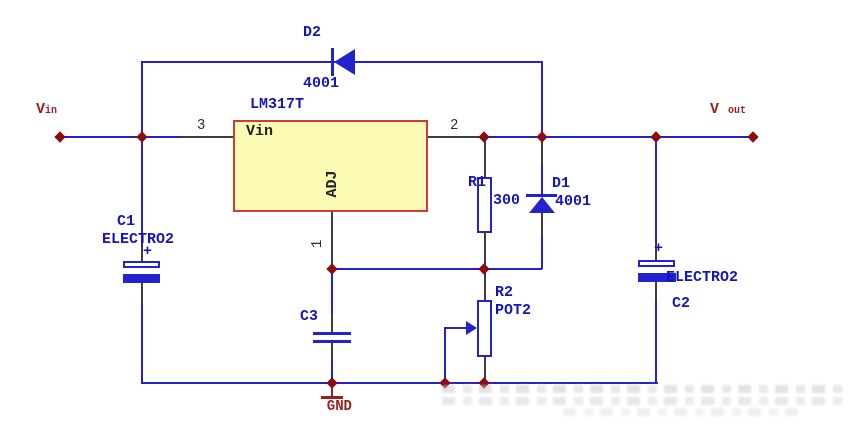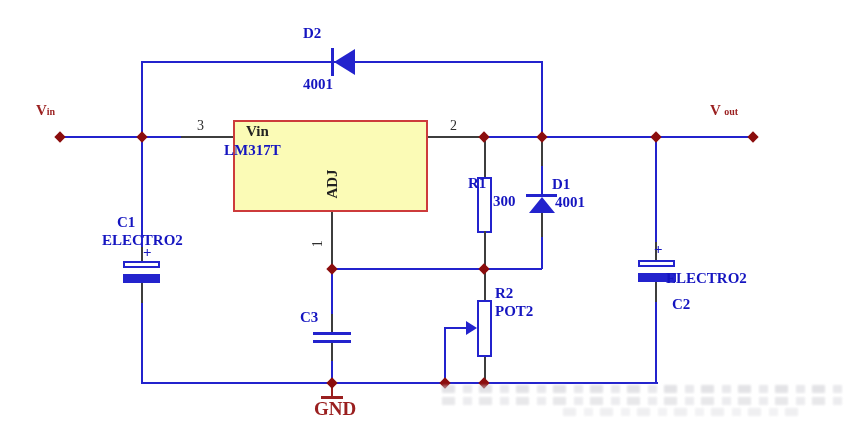--- a/index.html
+++ b/index.html
@@ -1,18 +1,18 @@
 <!DOCTYPE html>
 <html><head>
 <meta charset="utf-8">
 <style>
   html,body{margin:0;padding:0;background:#fff;}
   .canvas{
     position:relative;width:848px;height:433px;background:#ffffff;overflow:hidden;
-    font-family:Liberation Serif, serif;
+    font-family:Liberation Mono, monospace;
   }
   
   .wh,.wv{position:absolute;background:#2323cd;}
   .wh{height:2px;} .wv{width:2px;}
   .bh,.bv{position:absolute;background:#3d3d3d;}
   .bh{height:2px;} .bv{width:2px;}
   .rv{position:absolute;background:#9a1f1f;width:2px;}
   .rh{position:absolute;background:#9a1f1f;height:3px;}
   
   .dot{position:absolute;width:8px;height:8px;background:#8b0d0d;transform:rotate(45deg);}
@@ -70,21 +70,21 @@
     <span>V</span><span class="sub">in</span>
   </div>
   <div class="lblr" style="left:710px;top:102px;">
     <span>V</span> <span class="sub">out</span>
   </div>
 
   <div class="lblk" style="left:197px;top:118px;">3</div>
   <div class="lblk" style="left:450px;top:118px;">2</div>
 
   <div class="regbox"></div>
-  <div class="lblb" style="left:224px;top:97px;margin-top:45px;">LM317T</div>
+  <div class="lblb" style="left:250px;top:97px;">LM317T</div>
   <div class="pininside" style="left:246px;top:123px;">Vin</div>
   <div class="pininside rot" style="left:312px;top:167px;width:40px;height:34px;display:flex;align-items:center;justify-content:center;">ADJ</div>
 
   <div class="bv" style="left:331px;top:212px;height:57px;"></div>
   <div class="lblk rot" style="left:305px;top:236px;width:26px;text-align:center;">1</div>
 
   <div class="wh" style="left:331px;top:268px;width:211px;"></div>
 
   <div class="bv" style="left:484px;top:141px;height:36px;"></div>
   <div class="res" style="left:477px;top:177px;width:15px;height:56px;"></div>
@@ -134,21 +134,21 @@
   <div class="bv" style="left:484px;top:357px;height:26px;"></div>
   <div class="tri-right" style="left:466px;top:321px;"></div>
   <div class="wh" style="left:444px;top:327px;width:24px;"></div>
   <div class="wv" style="left:444px;top:327px;height:57px;"></div>
   <div class="lblb" style="left:495px;top:285px;">R2</div>
   <div class="lblb" style="left:495px;top:303px;">POT2</div>
 
   <div class="wh" style="left:141px;top:382px;width:517px;"></div>
   <div class="rv" style="left:331px;top:383px;height:14px;"></div>
   <div class="rh" style="left:321px;top:396px;width:22px;"></div>
-  <div class="lblr" style="left:314px;top:399px;width:38px;text-align:center;font-size:19px;">GND</div>
+  <div class="lblr" style="left:314px;top:399px;width:38px;text-align:right;font-size:14px;">GND</div>
 
   <div class="dot" style="left:56px;top:133px;"></div>
   <div class="dot" style="left:138px;top:133px;"></div>
   <div class="dot" style="left:480px;top:133px;"></div>
   <div class="dot" style="left:538px;top:133px;"></div>
   <div class="dot" style="left:652px;top:133px;"></div>
   <div class="dot" style="left:749px;top:133px;"></div>
   <div class="dot" style="left:328px;top:265px;"></div>
   <div class="dot" style="left:480px;top:265px;"></div>
   <div class="dot" style="left:328px;top:379px;"></div>

